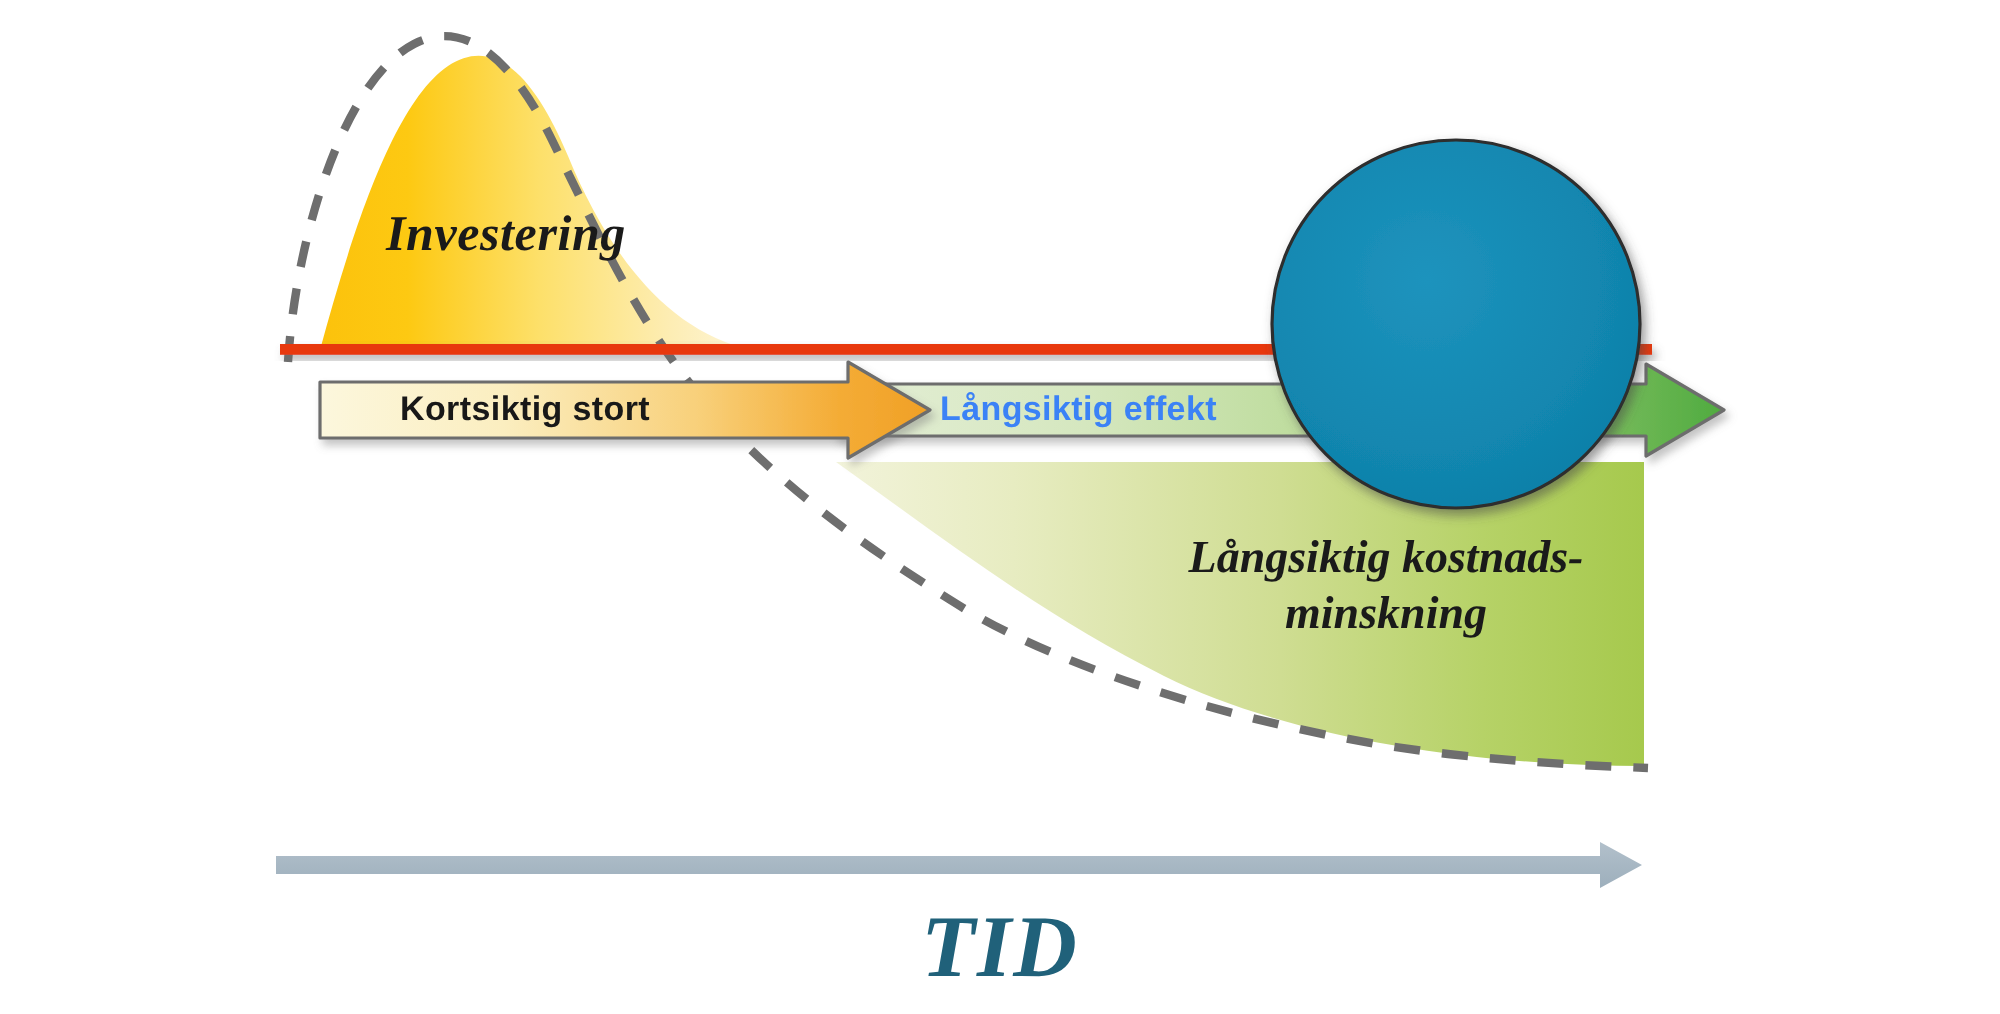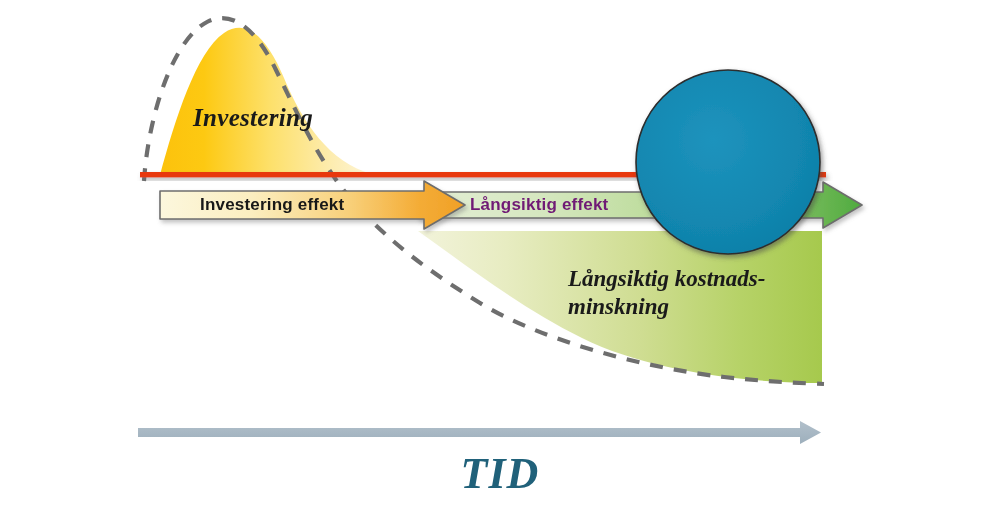--- a/index.html
+++ b/index.html
@@ -42,20 +42,21 @@
     font-size: 25px;
     color: #1a1a1a;
     letter-spacing: 0.3px;
     margin-left: 18px;
   }
   
   #lbl-kostnad {
     left: 568px;
     top: 265px;
     width: 250px;
+    text-align: center;
     font-family: "Liberation Serif", "DejaVu Serif", serif;
     font-style: italic;
     font-weight: bold;
     font-size: 23px;
     line-height: 28px;
     color: #1a1a1a;
   }
   
   #lbl-kortsiktig {
     left: 200px;
@@ -66,21 +67,21 @@
     color: #181818;
     letter-spacing: 0.2px;
   }
   
   #lbl-langsiktig {
     left: 470px;
     top: 195px;
     font-family: "Liberation Sans", sans-serif;
     font-weight: bold;
     font-size: 17px;
-    color: #701a75;
+    color: #3b82f6;
     letter-spacing: 0.2px;
   }
   
   #lbl-circle {
     left: 650px;
     top: 88px;
     width: 156px;
     text-align: center;
     font-family: "Liberation Sans", sans-serif;
     font-weight: bold;
@@ -225,20 +226,20 @@
                L 138,437
                Z" fill="url(#gradTimeArrow)" stroke="none"></path>
     </g>
   </svg>
 
   <div class="lbl" id="lbl-investering">Investering</div>
 
   <div class="lbl" id="lbl-kostnad">Långsiktig kostnads-
 minskning</div>
 
-  <div class="lbl" id="lbl-kortsiktig">Investering effekt</div>
+  <div class="lbl" id="lbl-kortsiktig">Kortsiktig stort</div>
 
   <div class="lbl" id="lbl-langsiktig">Långsiktig effekt</div>
 
 
   <div class="lbl" id="lbl-tid">TID</div>
 
 </div>
 
 </body></html>

